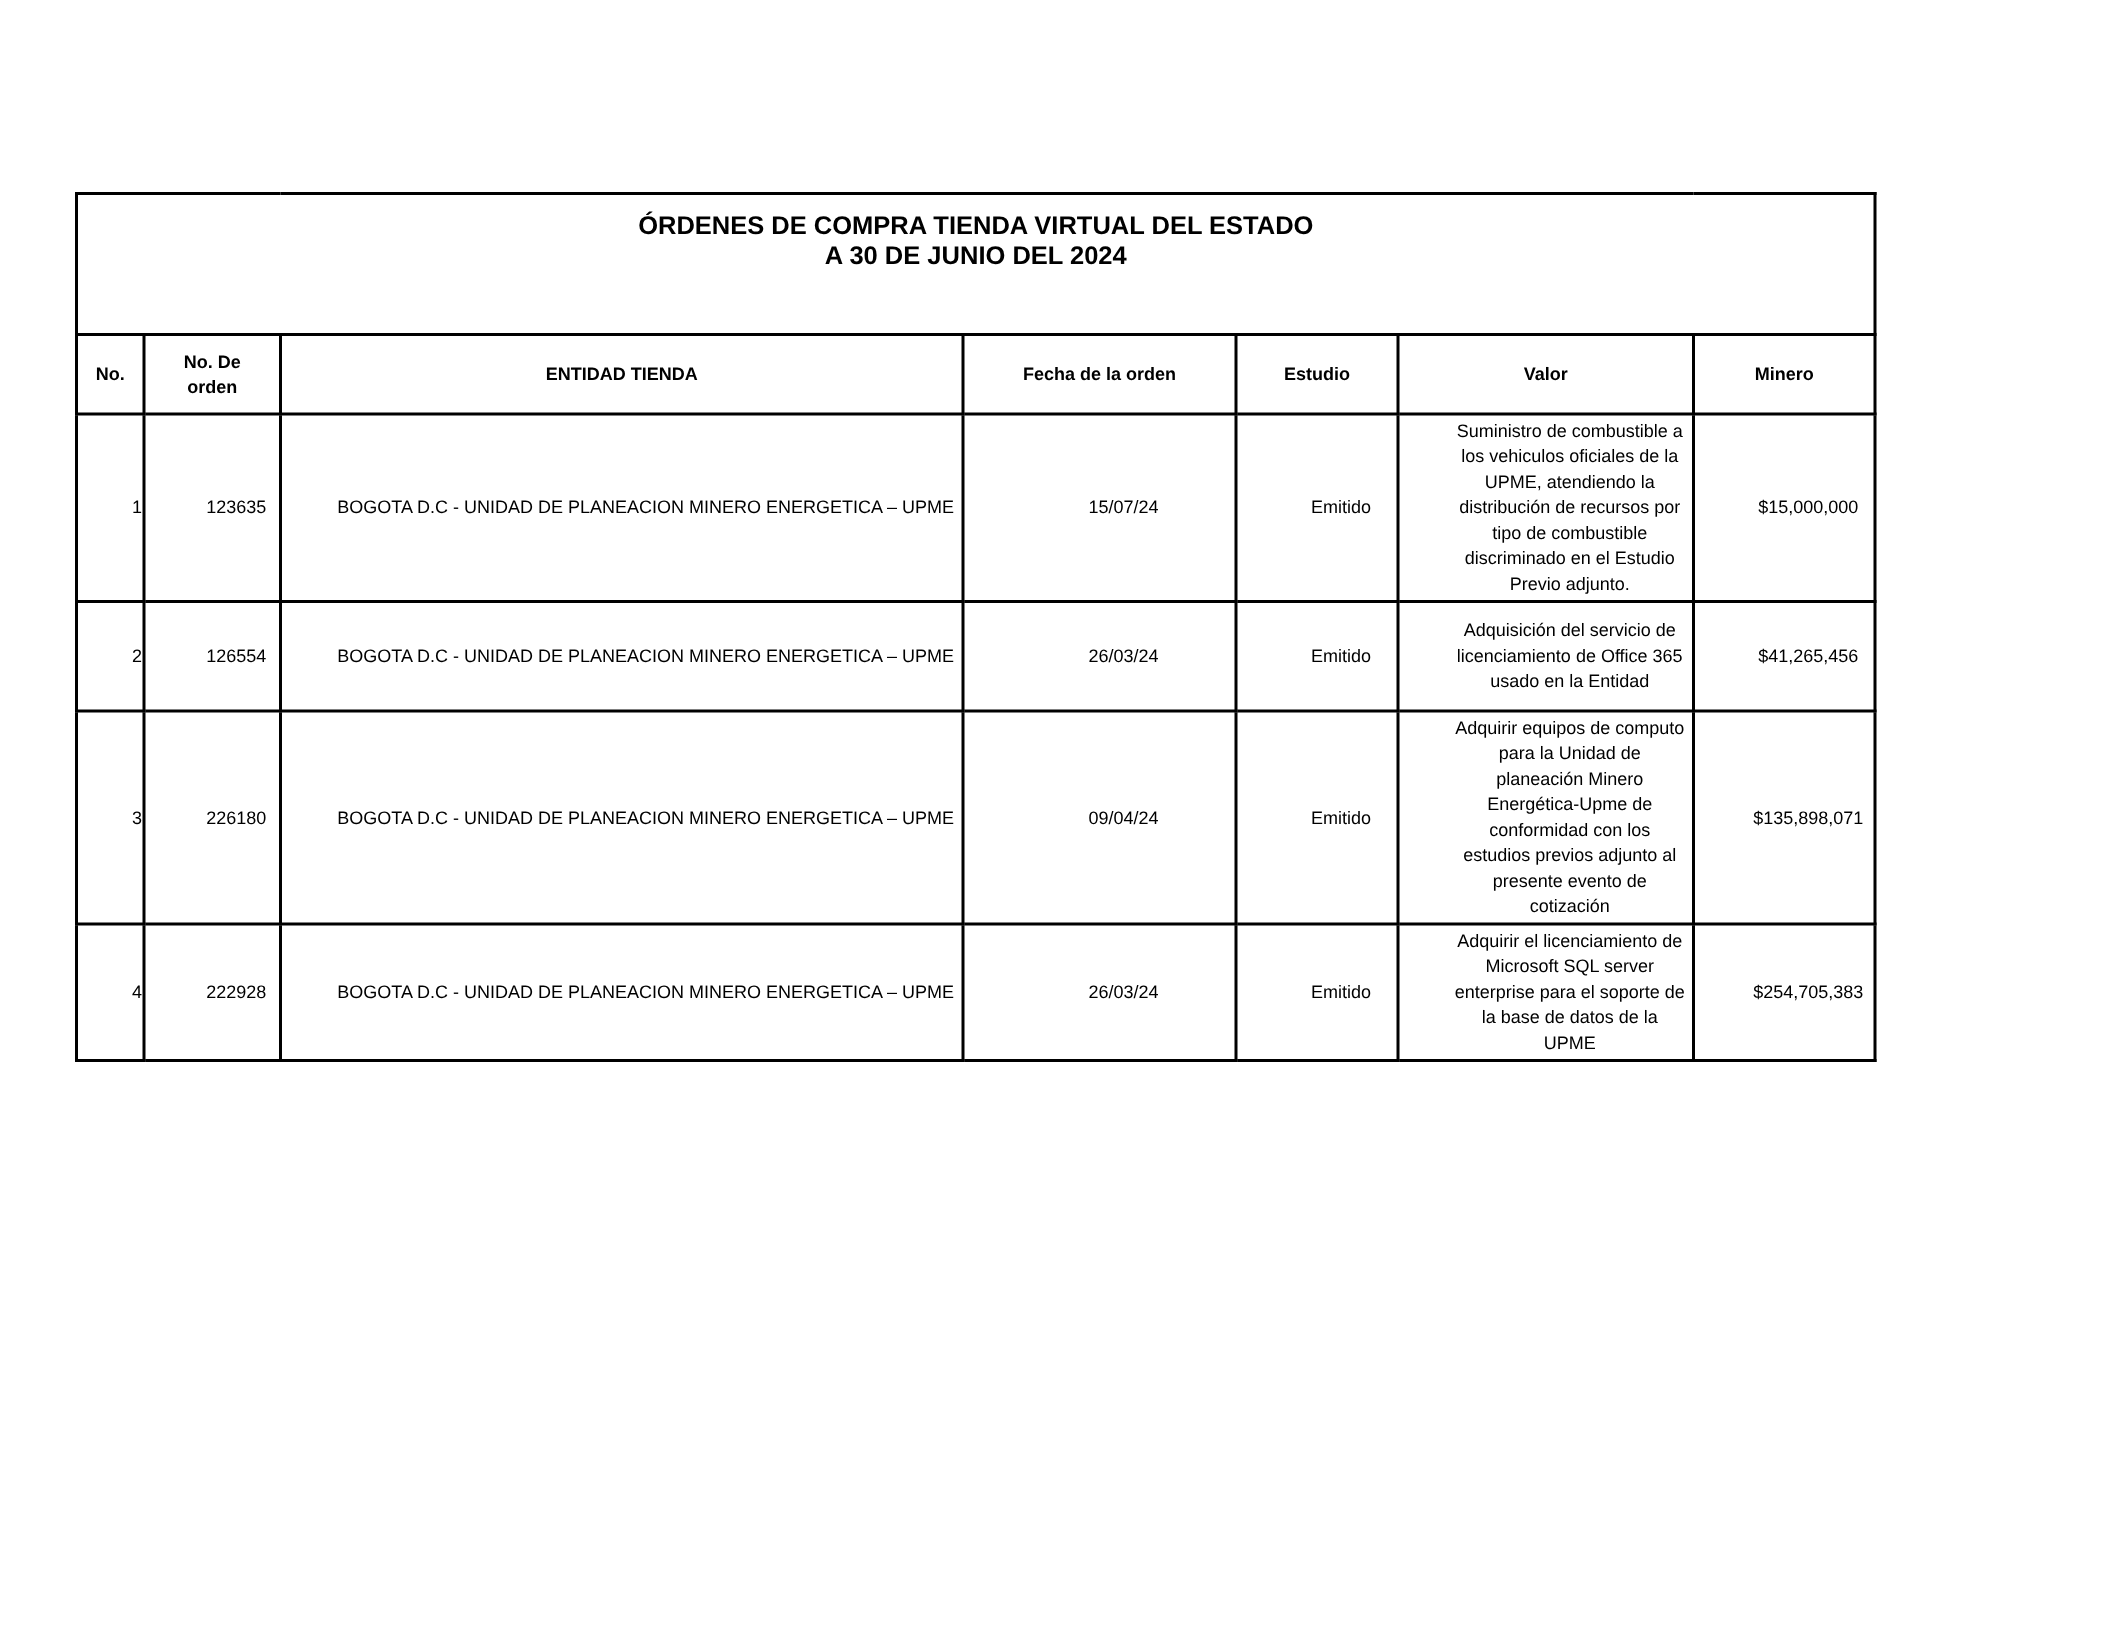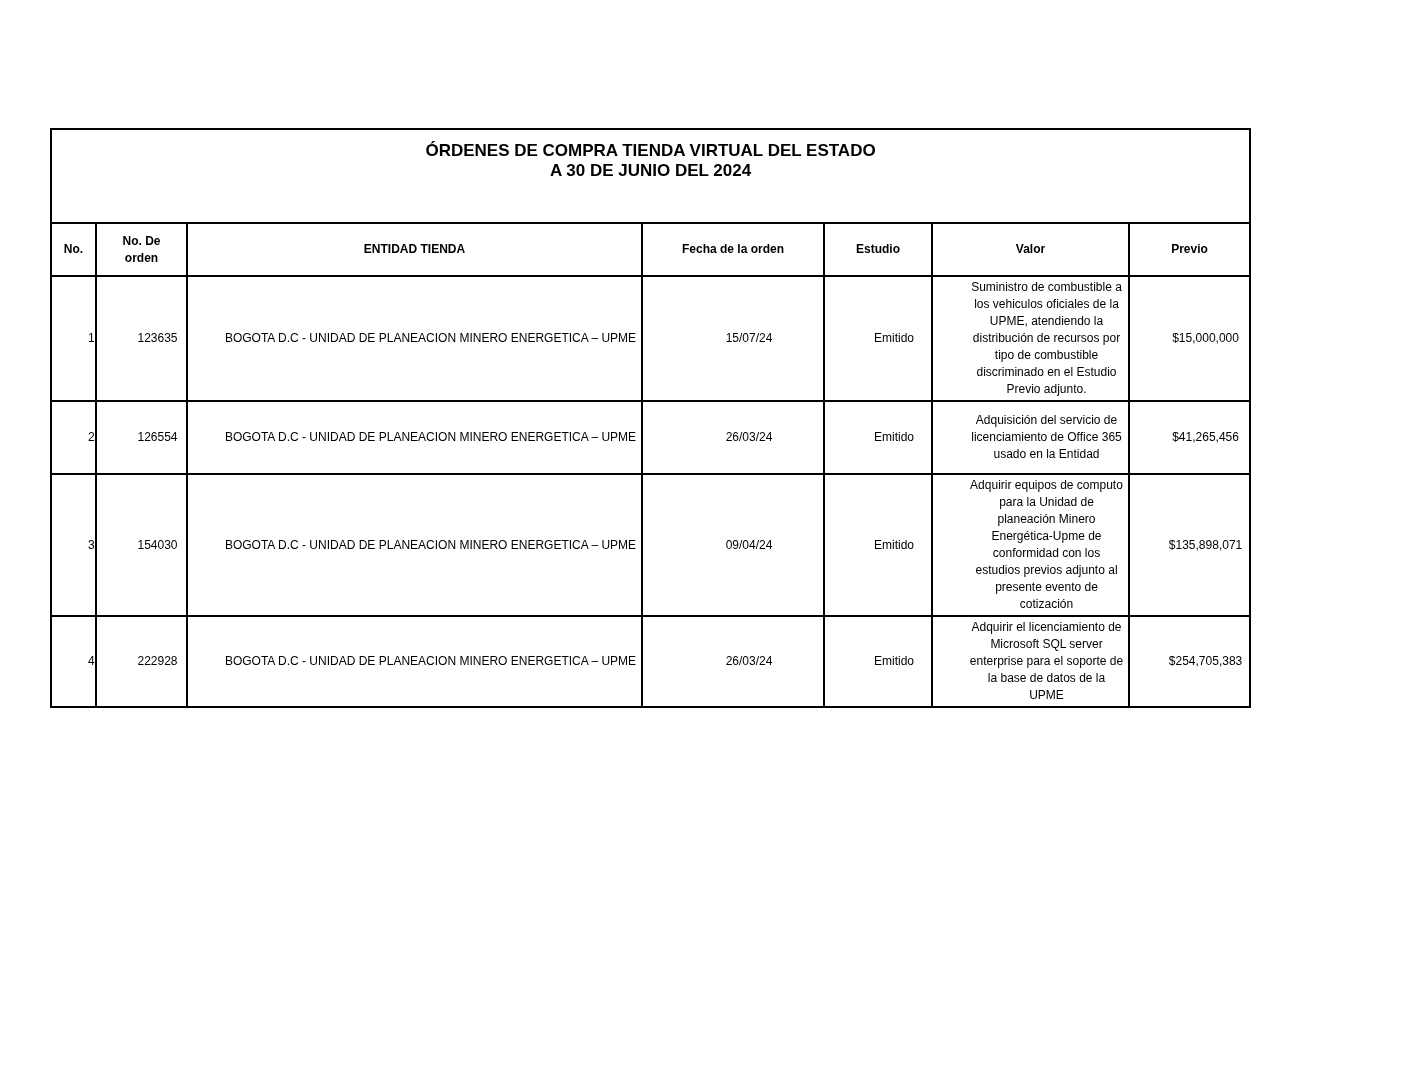--- a/index.html
+++ b/index.html
@@ -81,21 +81,21 @@
         </td>
       </tr>
       <tr class="header-row">
         <th>No.</th>
         <th>No. De
 orden</th>
         <th>ENTIDAD TIENDA</th>
         <th>Fecha de la orden</th>
         <th>Estudio</th>
         <th>Valor</th>
-        <th>Previo</th>
+        <th>Minero</th>
       </tr>
 
       <tr class="data-row row-1">
         <td class="cell-no">1</td>
         <td class="cell-orden">123635</td>
         <td class="cell-entidad">BOGOTA D.C - UNIDAD DE PLANEACION MINERO ENERGETICA – UPME</td>
         <td class="cell-fecha">15/07/24</td>
         <td class="cell-estado">Emitido</td>
         <td class="cell-objeto">Suministro de combustible a los vehiculos oficiales de la UPME, atendiendo la distribución de recursos por tipo de combustible discriminado en el Estudio Previo adjunto.</td>
         <td class="cell-valor">$15,000,000</td>
@@ -106,21 +106,21 @@
         <td class="cell-orden">126554</td>
         <td class="cell-entidad">BOGOTA D.C - UNIDAD DE PLANEACION MINERO ENERGETICA – UPME</td>
         <td class="cell-fecha">26/03/24</td>
         <td class="cell-estado">Emitido</td>
         <td class="cell-objeto">Adquisición del servicio de licenciamiento de Office 365 usado en la Entidad</td>
         <td class="cell-valor">$41,265,456</td>
       </tr>
 
       <tr class="data-row row-3">
         <td class="cell-no">3</td>
-        <td class="cell-orden">154030</td>
+        <td class="cell-orden">226180</td>
         <td class="cell-entidad">BOGOTA D.C - UNIDAD DE PLANEACION MINERO ENERGETICA – UPME</td>
         <td class="cell-fecha">09/04/24</td>
         <td class="cell-estado">Emitido</td>
         <td class="cell-objeto">Adquirir equipos de computo para la Unidad de planeación Minero Energética-Upme de conformidad con los estudios previos adjunto al presente evento de cotización</td>
         <td class="cell-valor">$135,898,071</td>
       </tr>
 
       <tr class="data-row row-4">
         <td class="cell-no">4</td>
         <td class="cell-orden">222928</td>

